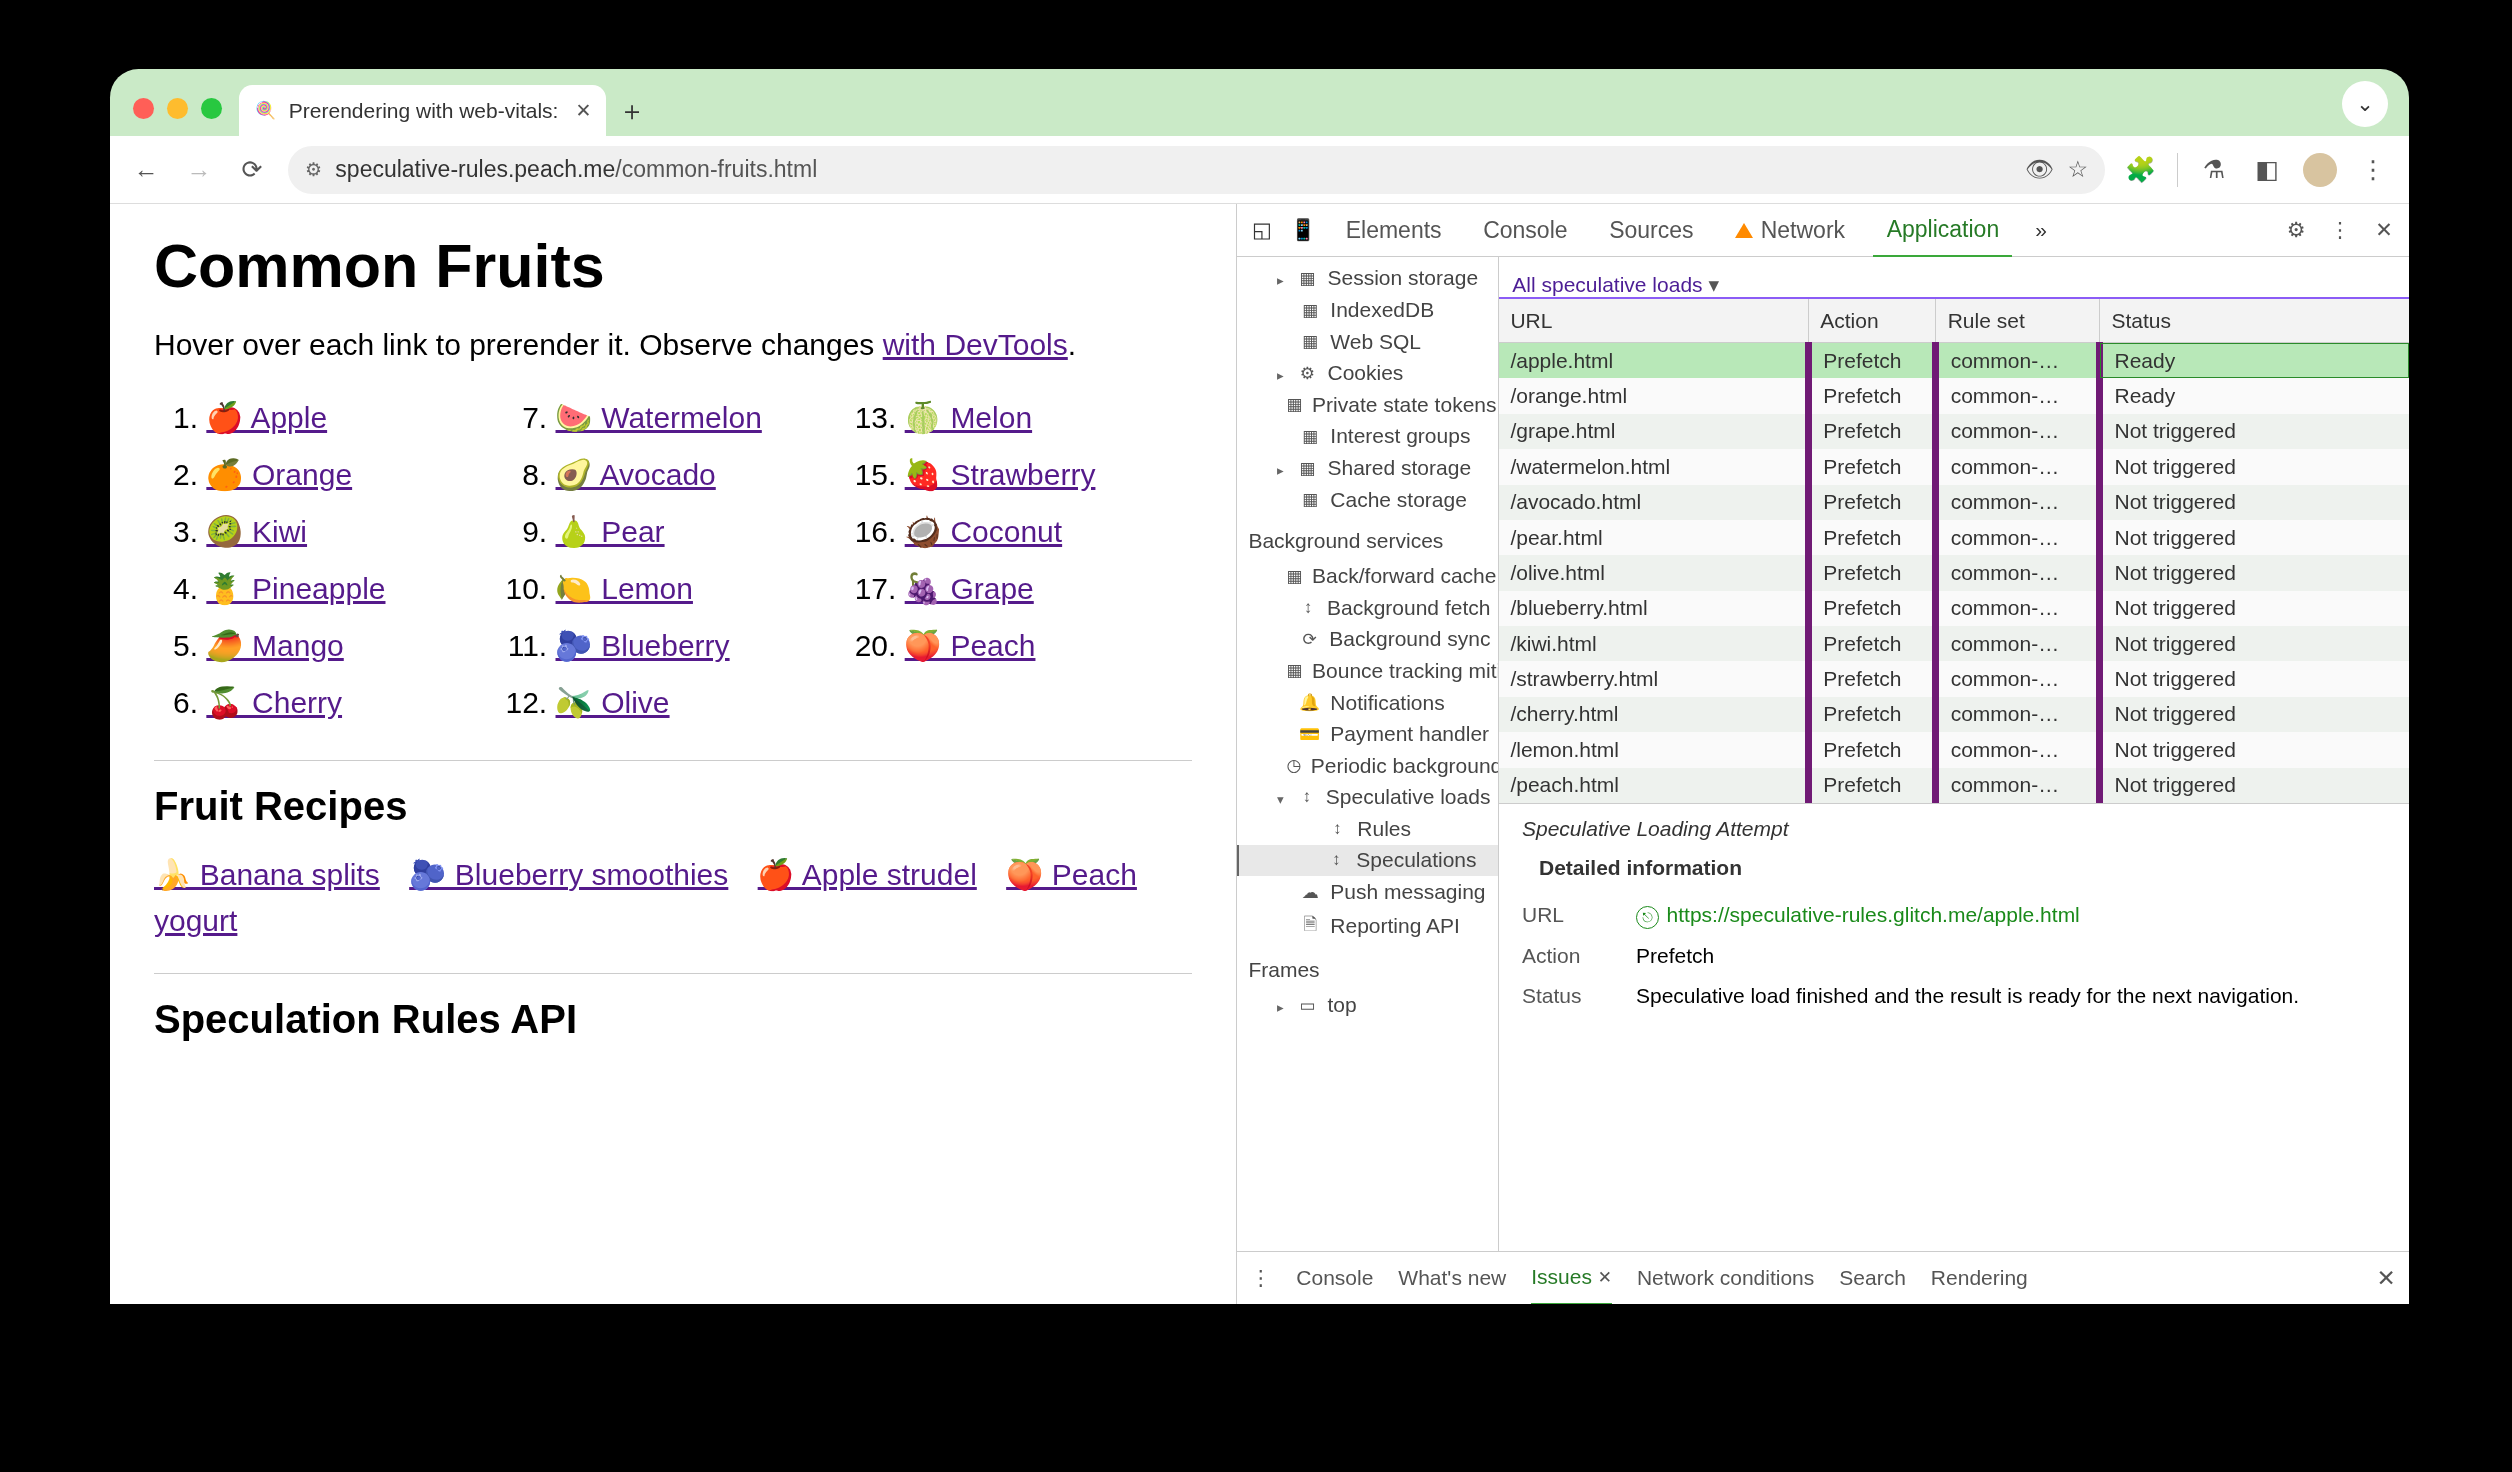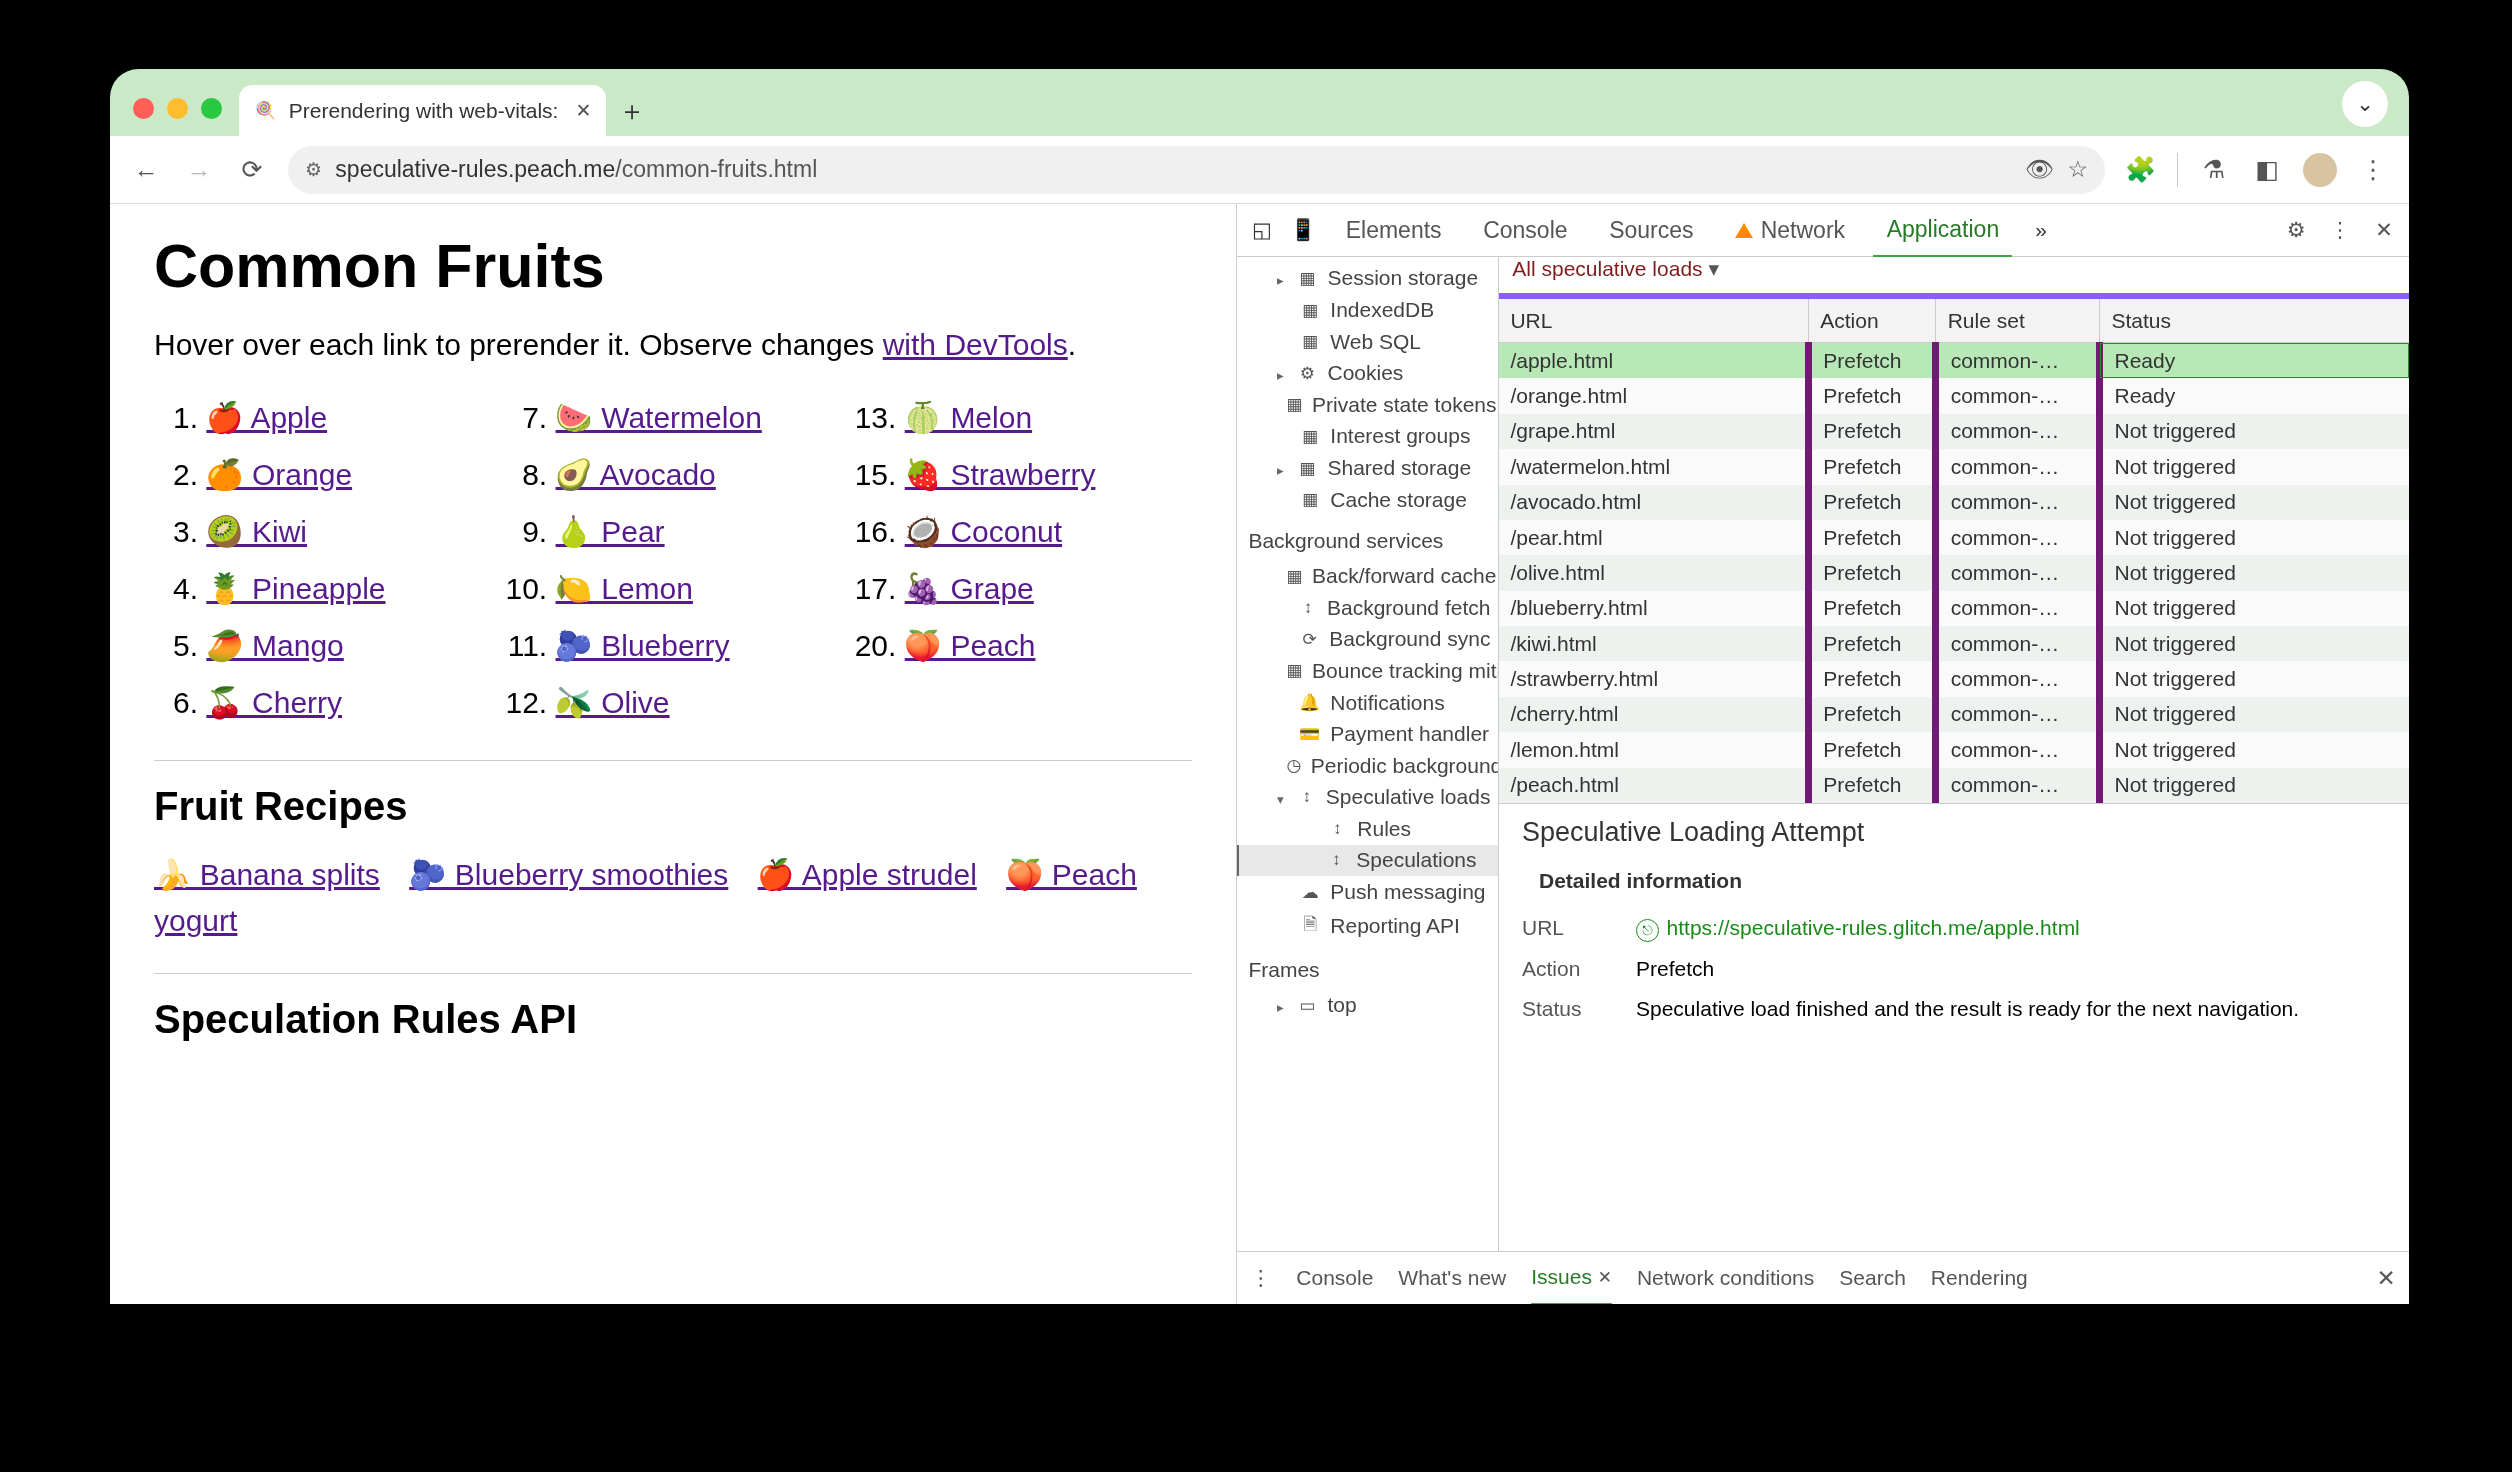--- a/index.html
+++ b/index.html
@@ -55,35 +55,35 @@
   .dt-side .row { display:flex; align-items:center; padding:3.8px 7.6px 3.8px 13.3px; gap:9.5px; white-space:nowrap; }
   .dt-side .row.sub { padding-left:40px; }
   .dt-side .row.sub2 { padding-left:67px; }
   .dt-side .row.sel { background:#e8e8e8; border-left:2.9px solid #666; padding-left:64px; }
   .dt-side .hdr { font-size:21px; color:#444; padding:13.3px 11.4px 7.6px; }
   .dt-side .icn { width:21px; display:flex; justify-content:center; color:#555; font-size:17px; }
   .caret::before { content:"▸"; color:#666; font-size:13.3px; margin-right:3.8px; display:inline-block; }
   .caret.open::before { content:"▾"; }
   
   .dt-pane { flex:1; display:flex; flex-direction:column; min-width:0; }
-  .dt-filter { height:42px; border-bottom:6px solid #8b5cf6; display:flex; align-items:flex-start; padding:0 13.3px; font-size:21px; color:#7f1d1d; }
+  .dt-filter { height:42px; border-bottom:2px solid #8b5cf6; display:flex; align-items:flex-end; padding:0 13.3px; font-size:21px; color:#4c1d95; }
   .dt-filter .dd::after { content:" ▾"; color:#555; }
   .dt-table { flex:0 0 auto; overflow:hidden; }
   .dt-table table { width:100%; border-collapse:collapse; font-size:21px; }
   .dt-table th { text-align:left; font-weight:400; color:#333; background:#f3f3f3; padding:9.5px 11.4px; border-right:1px solid #ccc; border-bottom:1px solid #ccc; }
   .dt-table th:last-child { border-right:none; }
   .dt-table td { padding:5.7px 11.4px; border-right:7px solid #701a75; white-space:nowrap; overflow:hidden; text-overflow:ellipsis; }
   .dt-table td:last-child { border-right:none; }
   .dt-table tbody tr:nth-child(even) td { background:#fafafa; }
   .dt-table tbody tr:nth-child(odd) td { background:#eef2ee; }
   .dt-table tbody tr.sel td { background:#b8e8b8 !important; }
   .dt-table tbody tr.sel td:last-child { outline:1.9px solid #2a8a2a; outline-offset:-1.9px; }
   
   .dt-detail { border-top:1px solid #ccc; padding:13.3px 23px; font-size:21px; }
-  .dt-detail h3 { font-size:27px; font-weight:400; margin-bottom:21px; }
+  .dt-detail h3 { font-size:21px; font-weight:400; margin-bottom:15px;font-style:italic; }
   .dt-detail h4 { font-size:21px; font-weight:700; margin:3.8px 0 15px 17px; }
   .dt-detail .kv { display:flex; gap:19px; padding:7.6px 0; }
   .dt-detail .kv .k { width:95px; color:#555; }
   .dt-detail .kv .v { color:#000; }
   .dt-detail .kv .v.link { color:#1a8a1a; }
   .dt-detail .kv .v.link .circ { display:inline-flex; width:23px; height:23px; border:1.9px solid #1a8a1a; border-radius:50%; align-items:center; justify-content:center; font-size:13.3px; margin-right:7.6px; }
   
   .dt-drawer { height:53px; border-top:1px solid #ccc; display:flex; align-items:center; padding:0 13.3px; gap:25px; background:#fff; }
   .dt-drawer .dtab { color:#555; font-size:21px; display:flex; align-items:center; height:53px; }
   .dt-drawer .dtab.active { color:#267a26; border-bottom:2.9px solid #3aa83a; }

